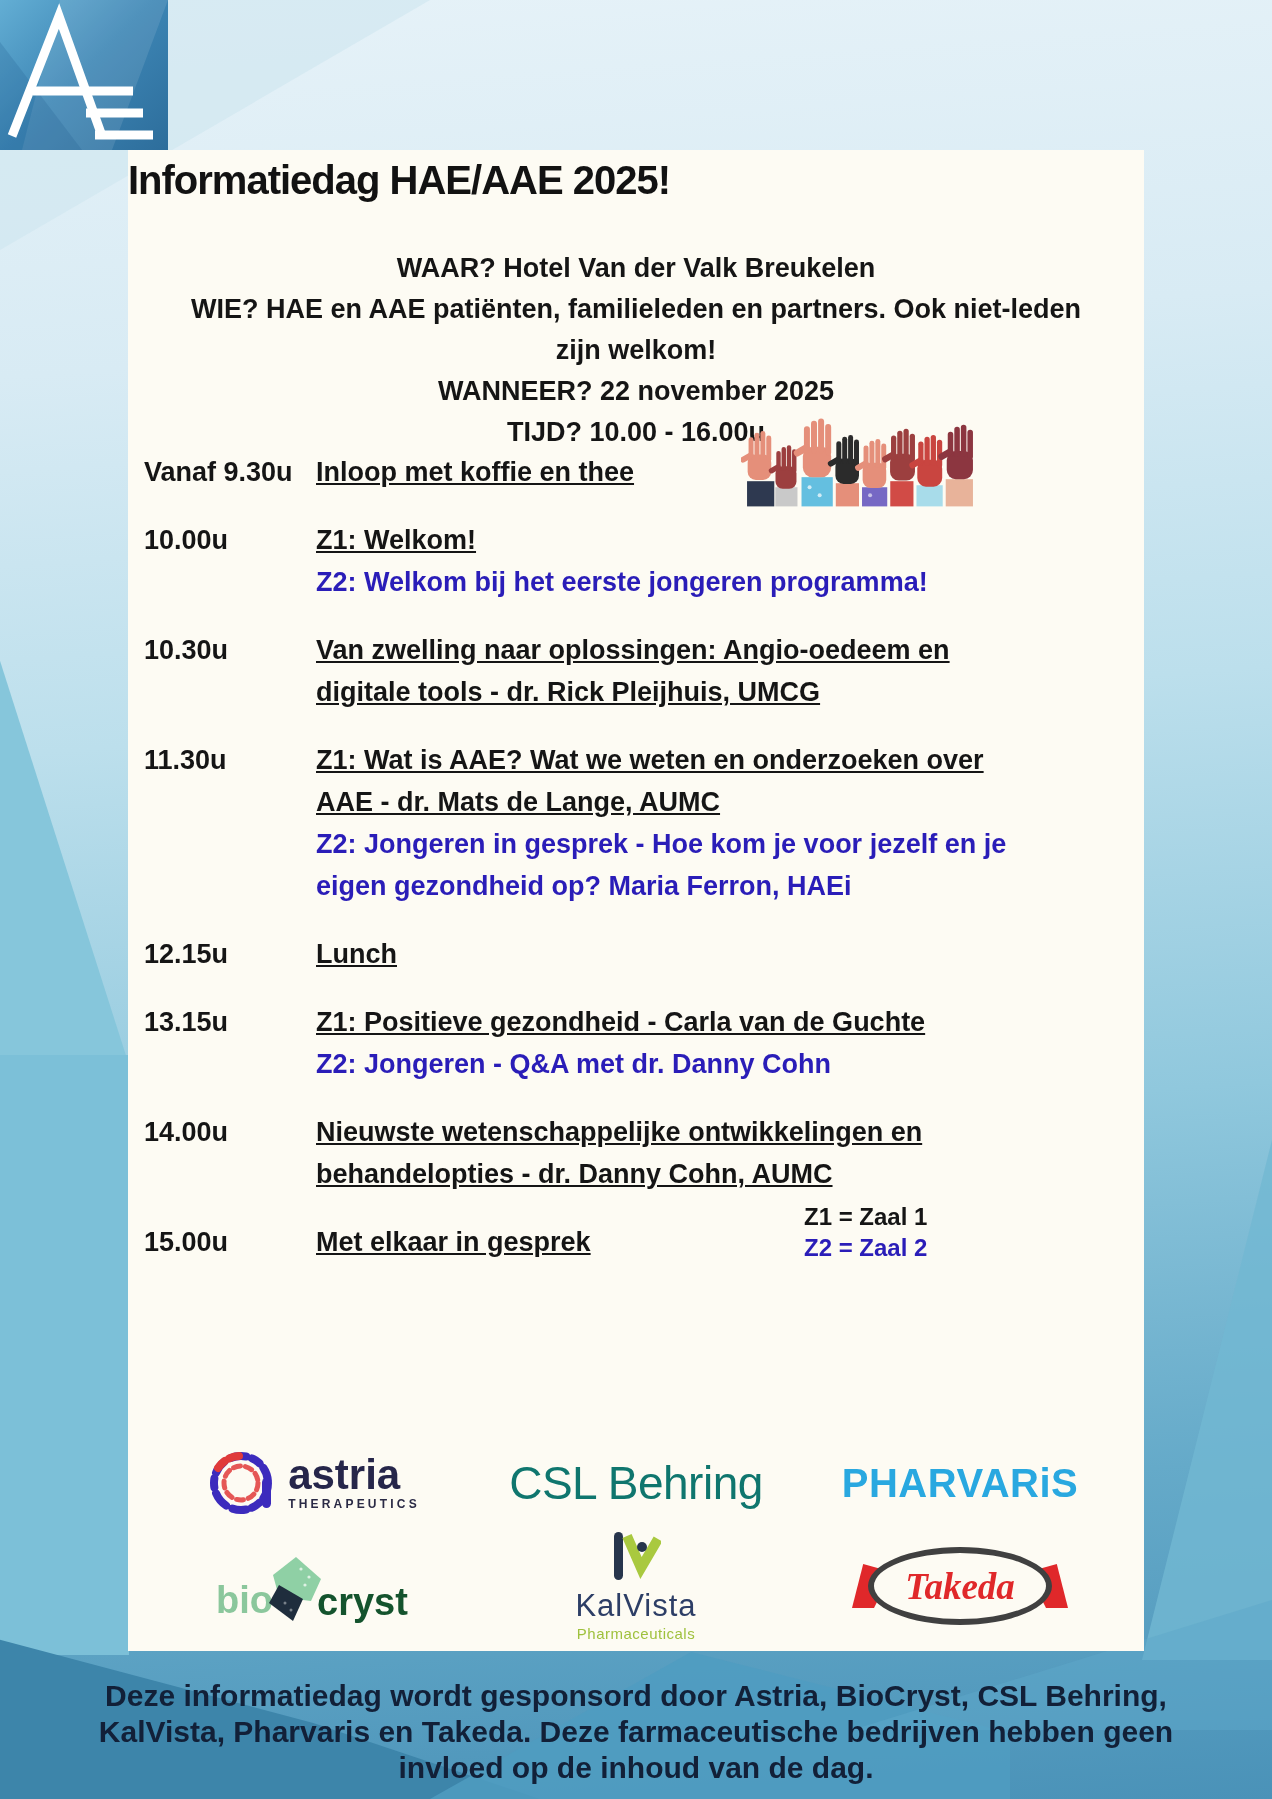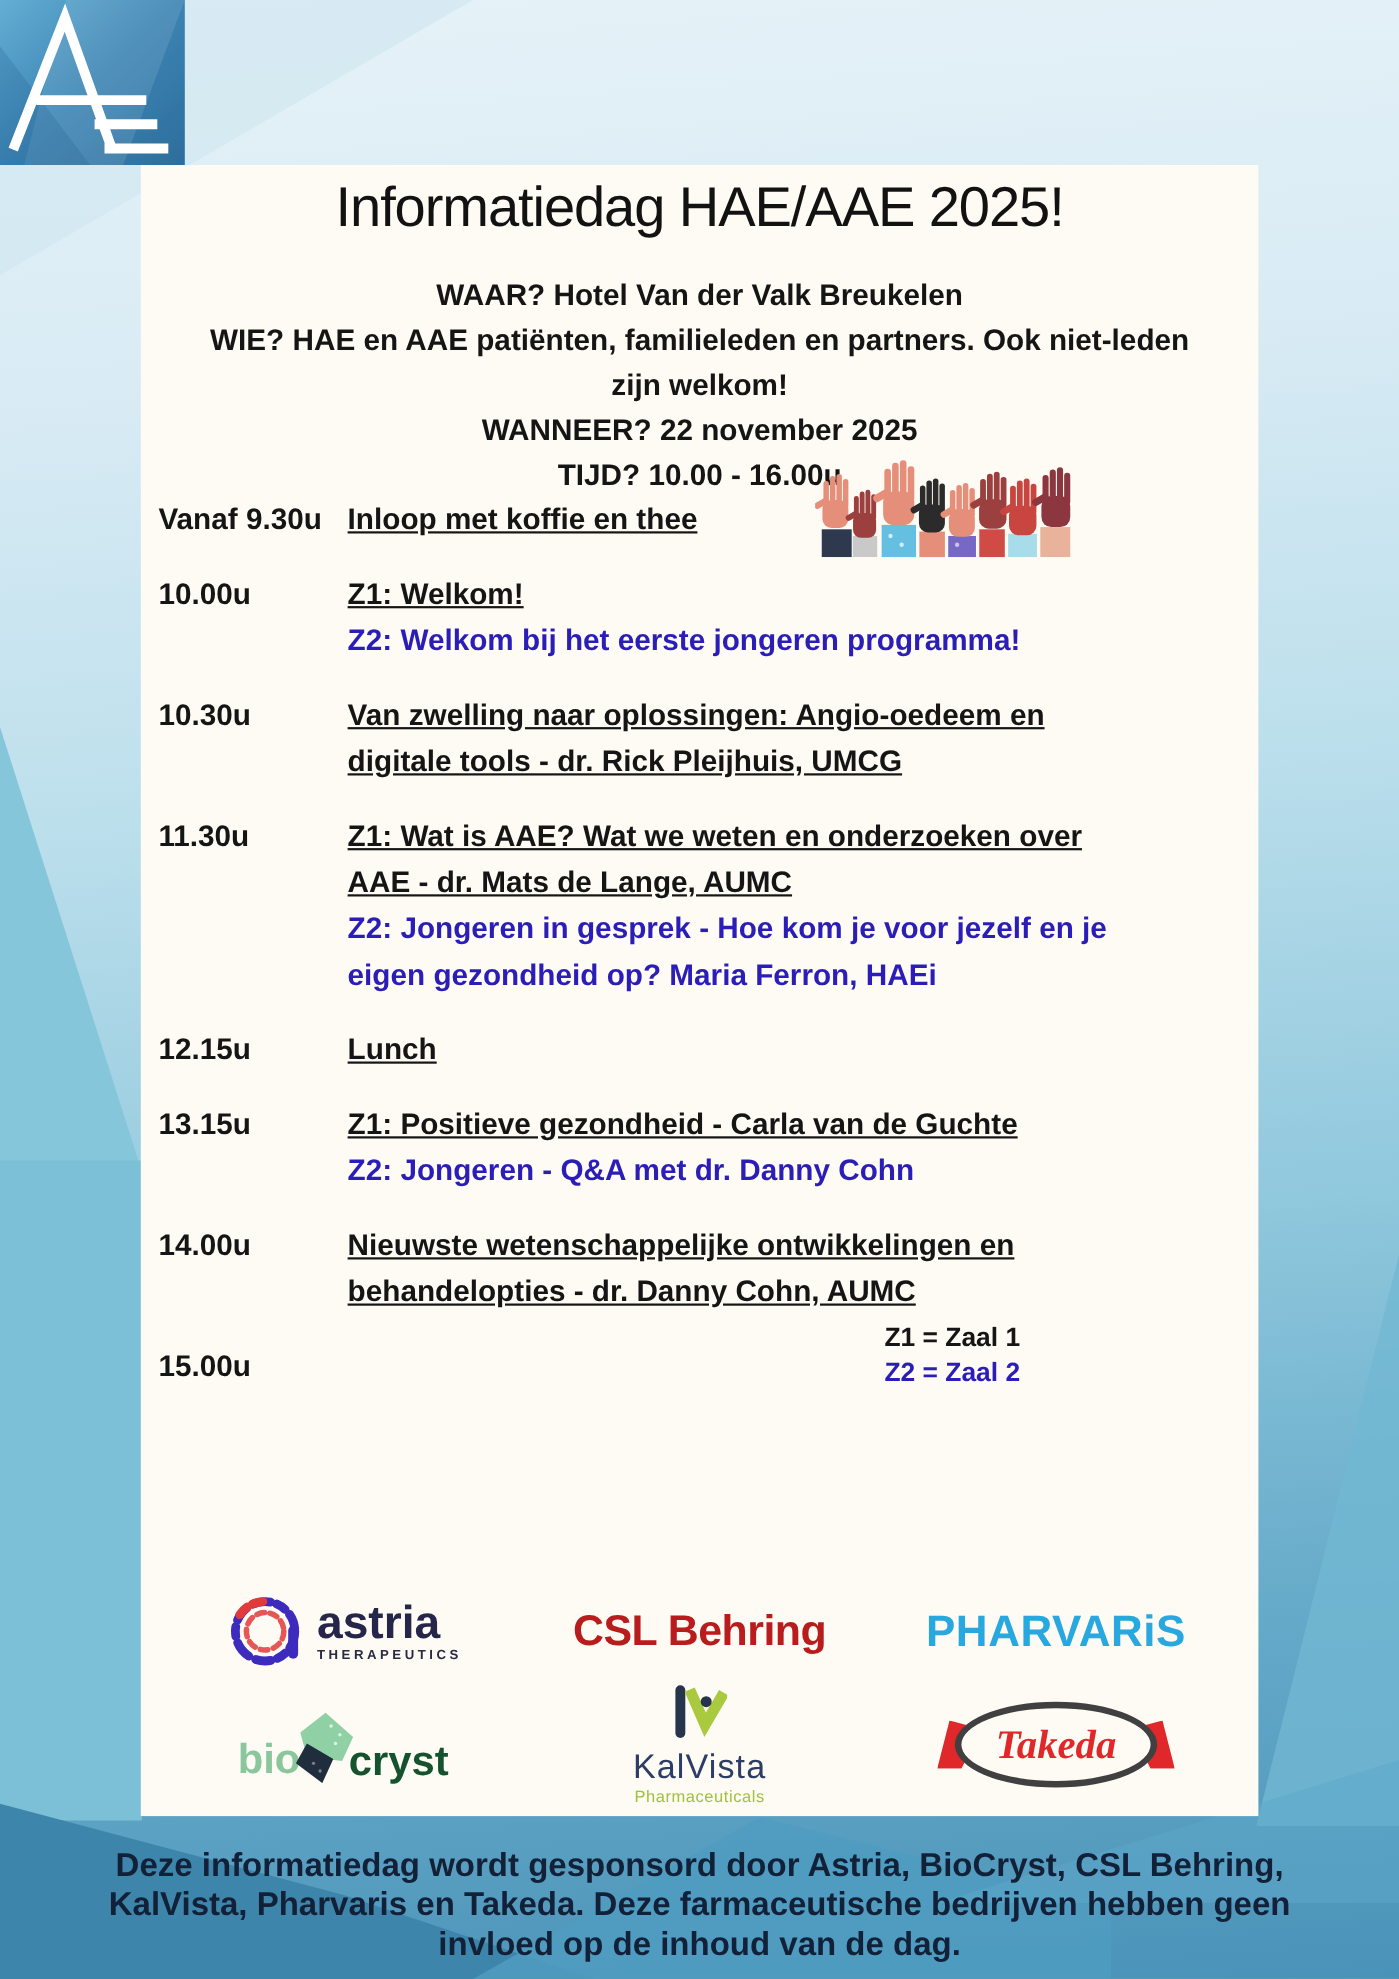--- a/index.html
+++ b/index.html
@@ -22,22 +22,22 @@
     position:absolute; left:0; top:0; width:168px; height:150px;
     background:linear-gradient(135deg,#63aed4 0%,#3d86b5 48%,#2d6d9b 100%);
   }
   .ae-logo svg { display:block; width:100%; height:100%; }
 
   .card {
     position:absolute; left:128px; top:150px; width:1016px; height:1501px;
     background:#fdfbf3;
   }
   .title {
-    position:absolute; left:0; right:0; top:8px; text-align:center;
-    font-size:51px; font-weight:400; letter-spacing:-1px; color:#121212;
+    position:absolute; left:0; right:0; top:8px; text-align:left;
+    font-size:40px; font-weight:700; letter-spacing:-1px; color:#121212;
   }
   .intro {
     position:absolute; left:50%; transform:translateX(-50%); top:98px; width:940px;
     text-align:center; font-size:27px; font-weight:700; color:#151515; line-height:41px;
   }
   .schedule { position:absolute; left:16px; top:301px; width:960px; }
   .row { display:flex; margin-bottom:26px; }
   .time { flex:none; width:172px; font-size:27px; font-weight:700; color:#151515; line-height:42px; }
   .desc { width:720px; font-size:27px; font-weight:700; line-height:42px; }
   .ln.black { color:#151515;text-decoration:underline; }
@@ -52,21 +52,21 @@
 
   .logos {
     position:absolute; left:22px; right:22px; top:1296px;
     display:grid; grid-template-columns:1fr 1fr 1fr; row-gap:10px;
     align-items:center; justify-items:center;
   }
   .logo-astria { display:flex; align-items:center; gap:10px; }
   .astria-text { display:flex; flex-direction:column; align-items:flex-start; }
   .astria-name { font-size:42px; font-weight:700; color:#26264a; letter-spacing:0; line-height:40px; }
   .astria-sub  { font-size:12px; font-weight:700; color:#2a2a45; letter-spacing:3.2px; margin-top:2px; }
-  .logo-csl { font-size:39px; font-weight:700; color:#b91c1c; letter-spacing:-0.5px; }
+  .logo-csl { font-size:46px; font-weight:400; color:#0f766e; letter-spacing:-0.5px; }
   .logo-pharvaris { font-size:40px; font-weight:800; color:#29a8e0; letter-spacing:0.5px; }
   .logo-biocryst { display:flex; align-items:flex-end; }
   .bio-part1 { font-size:38px; font-weight:700; color:#8bc79c; line-height:34px; }
   .bio-part2 { font-size:38px; font-weight:700; color:#14532d; line-height:30px; }
   .bio-crystal { margin:0 -8px -4px -6px; }
   .logo-kalvista { display:flex; flex-direction:column; align-items:center; }
   .kalvista-name { font-size:31px; font-weight:400; color:#2d3e66; letter-spacing:1px; margin-top:2px; }
   .kalvista-sub  { font-size:15px; font-weight:400; color:#9fc13d; letter-spacing:0.5px; margin-top:1px; }
   .logo-takeda { position:relative; }
   .takeda-oval {
@@ -196,20 +196,23 @@
         </div>
       </div>
       <div class="row">
         <div class="time">14.00u</div>
         <div class="desc">
             <div class="ln black">Nieuwste wetenschappelijke ontwikkelingen en behandelopties - dr. Danny Cohn, AUMC</div>
           </div>
       </div>
       <div class="row">
         <div class="time">15.00u</div>
+        <div class="desc">
+            <div class="ln black">Met elkaar in gesprek</div>
+          </div>
       </div>
     </div>
 
     <div class="legend">
       <div class="z1">Z1 = Zaal 1</div>
       <div class="z2">Z2 = Zaal 2</div>
     </div>
 
     <div class="logos">
 

